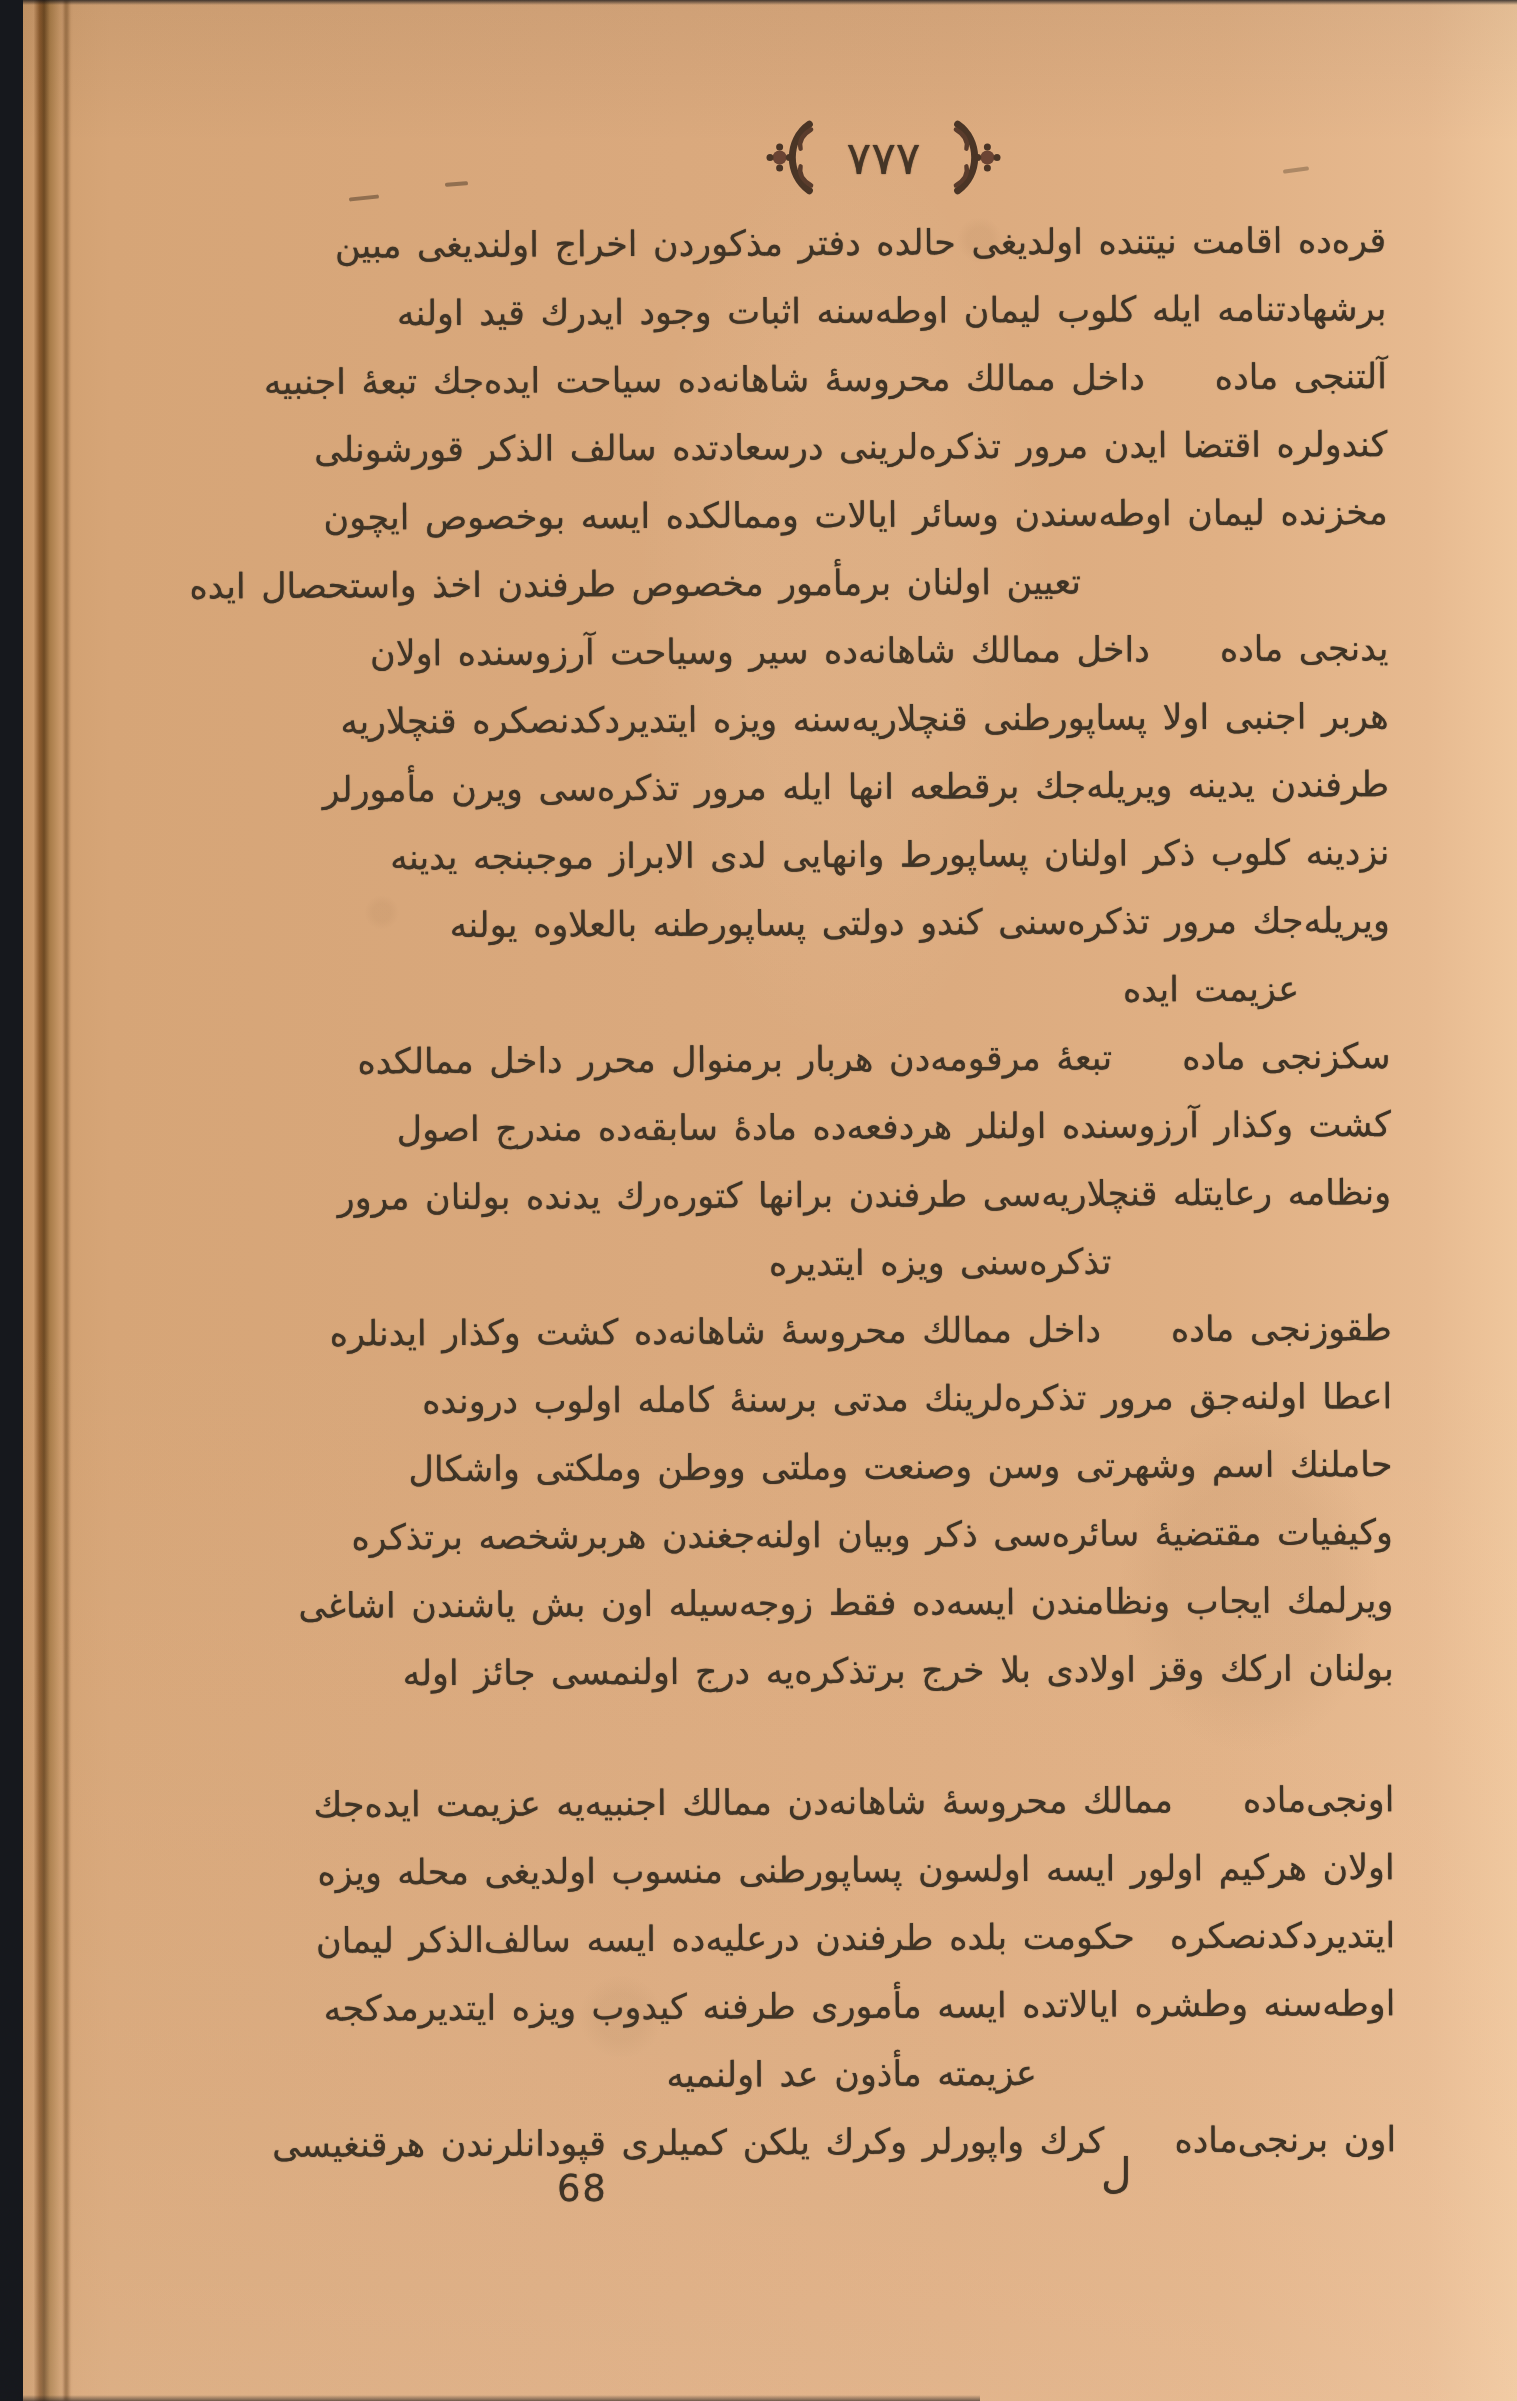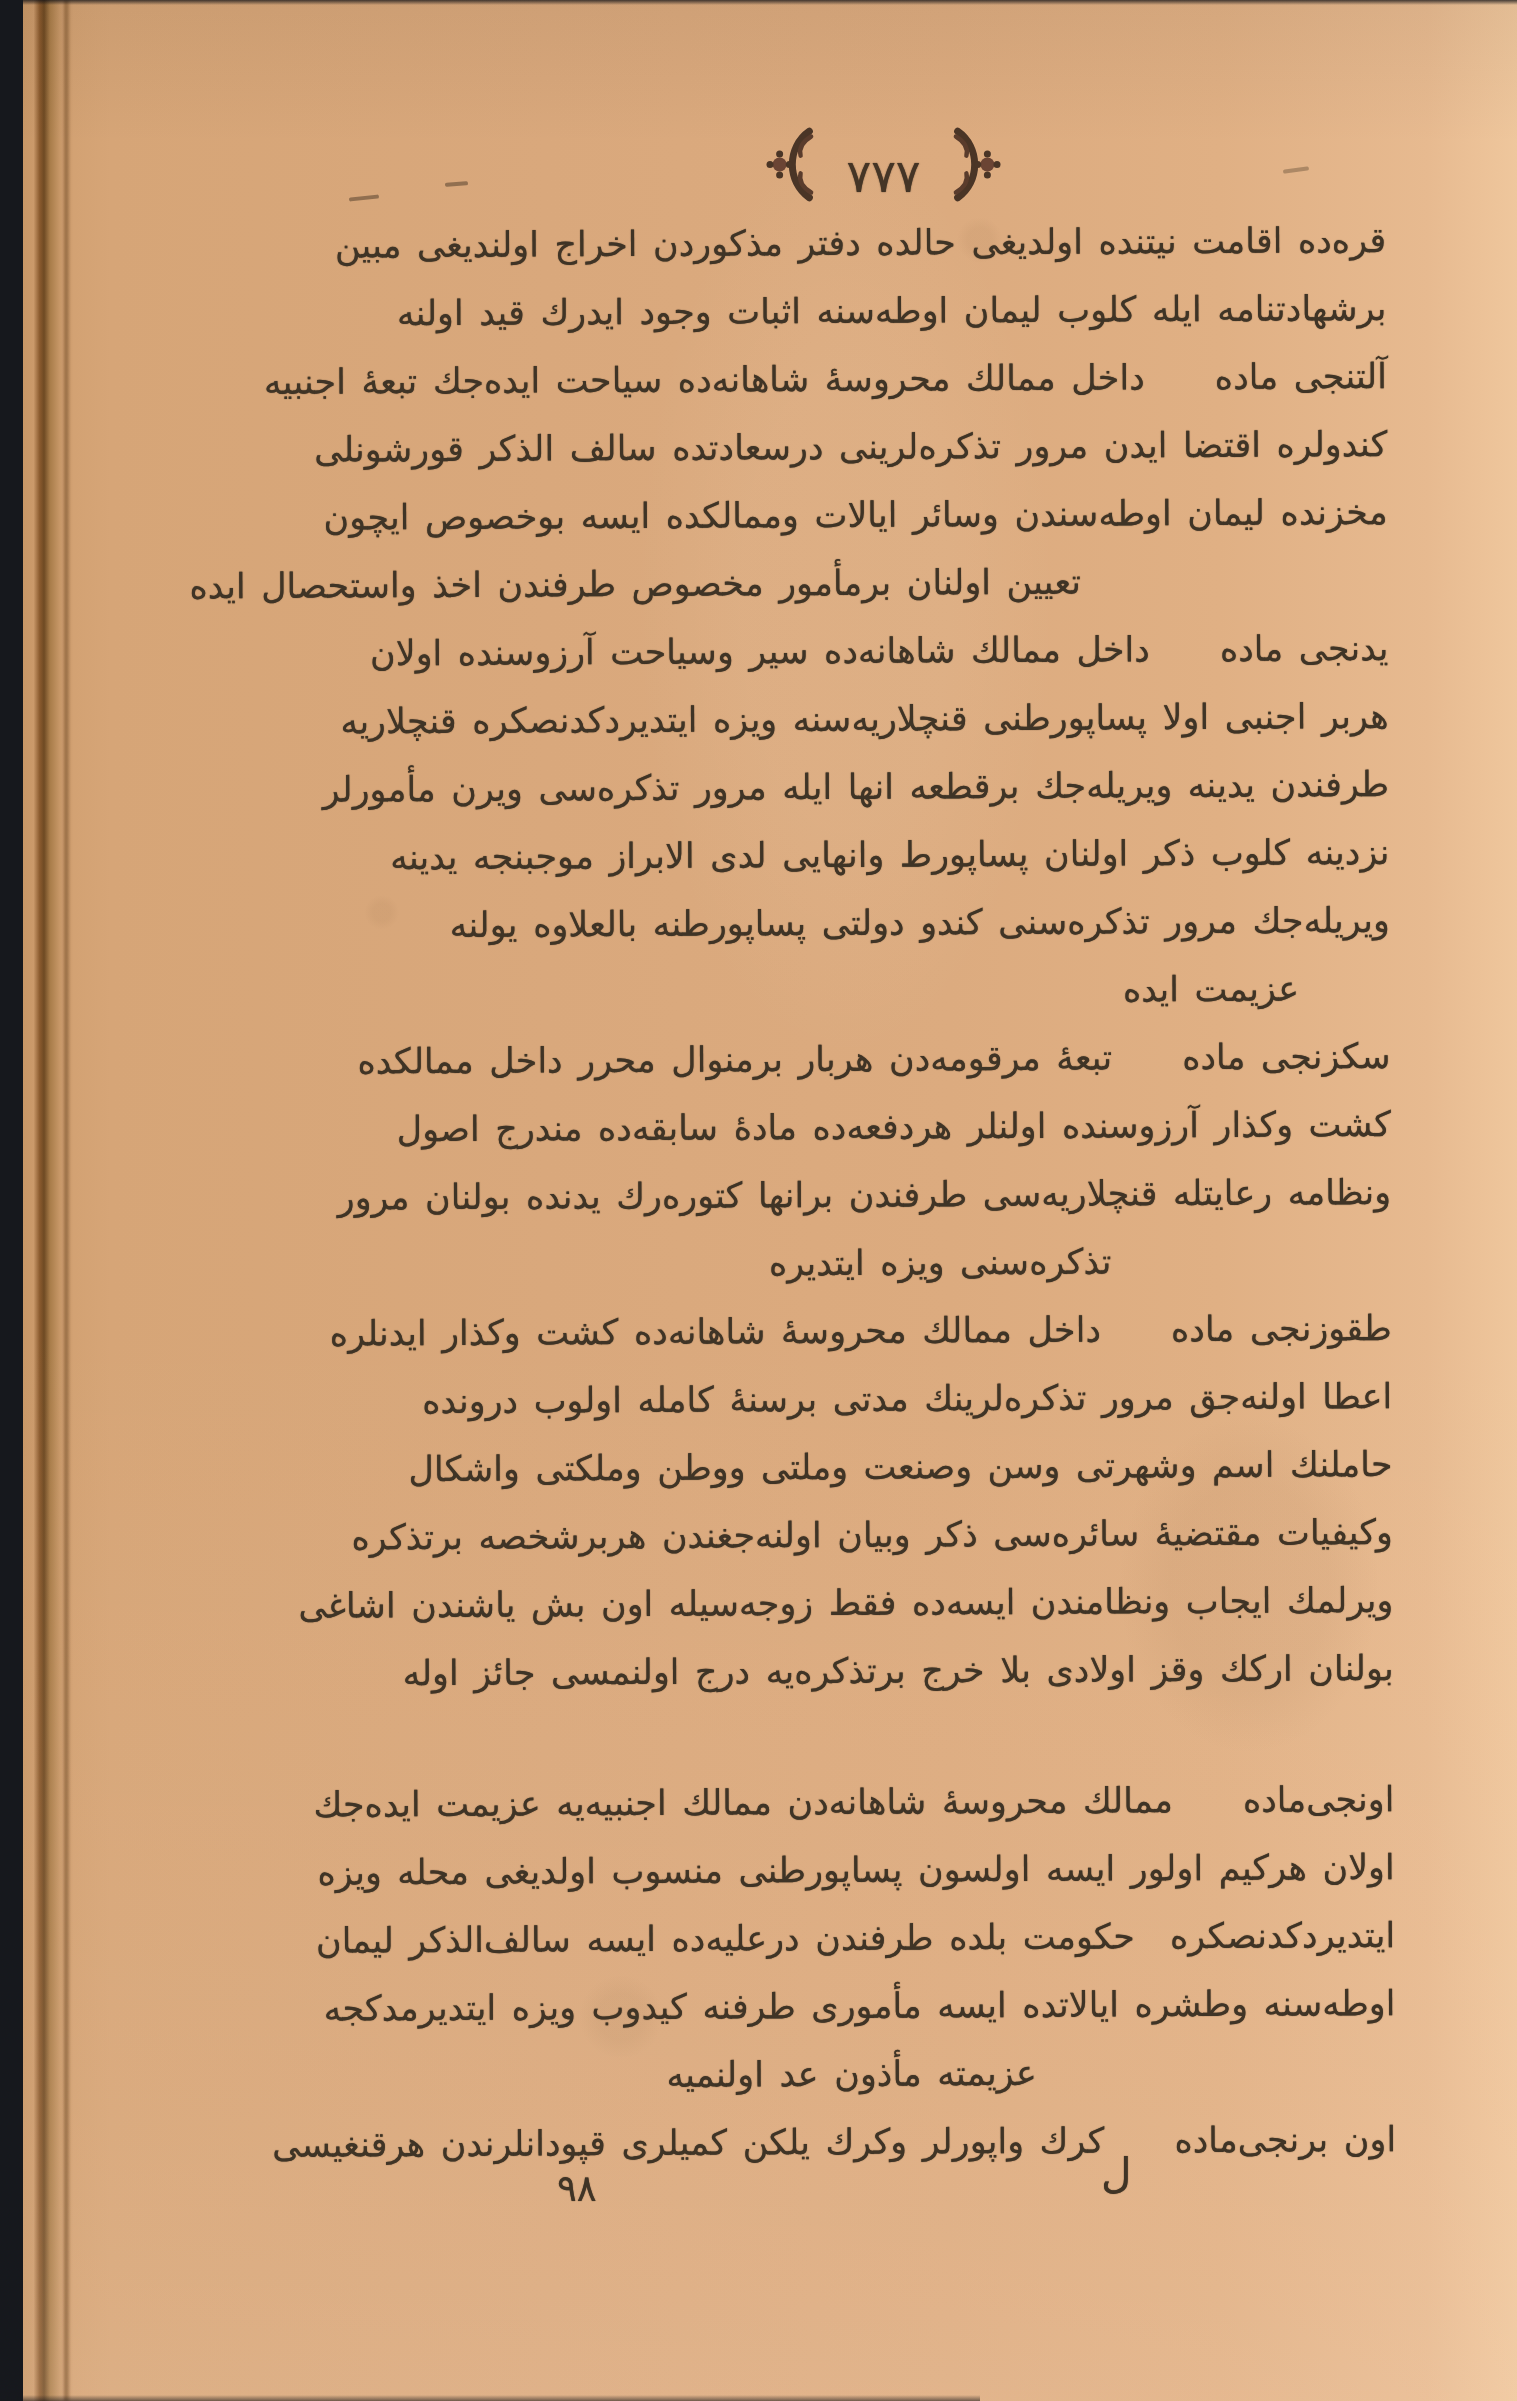--- a/index.html
+++ b/index.html
@@ -31,21 +31,21 @@
   .edge-top{position:absolute;left:0;top:0;right:0;height:5.3px;
     background:linear-gradient(180deg, rgba(18,18,22,.75), rgba(18,18,22,0));}
   .edge-bottom{position:absolute;left:0;bottom:0;width:64%;height:6.1px;
     background:linear-gradient(0deg, rgba(18,18,22,.55), rgba(18,18,22,0));}
   .crease{position:absolute;left:39px;top:0;bottom:0;width:8.8px;
     background:linear-gradient(90deg, rgba(90,55,20,0), rgba(96,60,25,.55) 45%, rgba(90,55,20,0));
     filter:blur(0.9px);}
   
   .page-header{
     position:absolute;top:112px;left:289px;width:1097px;height:91px;
-    display:flex;align-items:flex-end;justify-content:center;gap:26px;
+    display:flex;align-items:center;justify-content:center;gap:26px;
     transform:translateX(46px);
   }
   .pagenum{
     font-size:46px;color:#453526;letter-spacing:5.3px;
     text-shadow:0 0 1.3px rgba(60,44,28,.9);
     direction:rtl;
   }
   .orn{display:inline-block;line-height:0;}
   .orn svg{display:block;}
   .orn-l{transform:scaleX(-1);}
@@ -147,16 +147,16 @@
     <div class="line">ويرلمك ايجاب ونظامندن ايسه‌ده فقط زوجه‌سيله اون بش ياشندن اشاغى</div>
     <div class="line">بولنان اركك وقز اولادى بلا خرج برتذكره‌يه درج اولنمسى جائز اوله</div>
     <div class="line gap-above">اونجى‌ماده  ممالك محروسهٔ شاهانه‌دن ممالك اجنبيه‌يه عزيمت ايده‌جك</div>
     <div class="line">اولان هركيم اولور ايسه اولسون پساپورطنى منسوب اولديغى محله ويزه</div>
     <div class="line">ايتديردكدنصكره حكومت بلده طرفندن درعليه‌ده ايسه سالف‌الذكر ليمان</div>
     <div class="line">اوطه‌سنه وطشره ايالاتده ايسه مأمورى طرفنه كيدوب ويزه ايتديرمدكجه</div>
     <div class="line ind-410">عزيمته مأذون عد اولنميه</div>
     <div class="line">اون برنجى‌ماده  كرك واپورلر وكرك يلكن كميلرى قپودانلرندن هرقنغيسى</div>
   </main>
 
-  <span class="foot foot-number">٩٨</span>
+  <span class="foot foot-number">68</span>
   <span class="foot foot-letter">ل</span>
 </div>
 
 
 </body></html>

